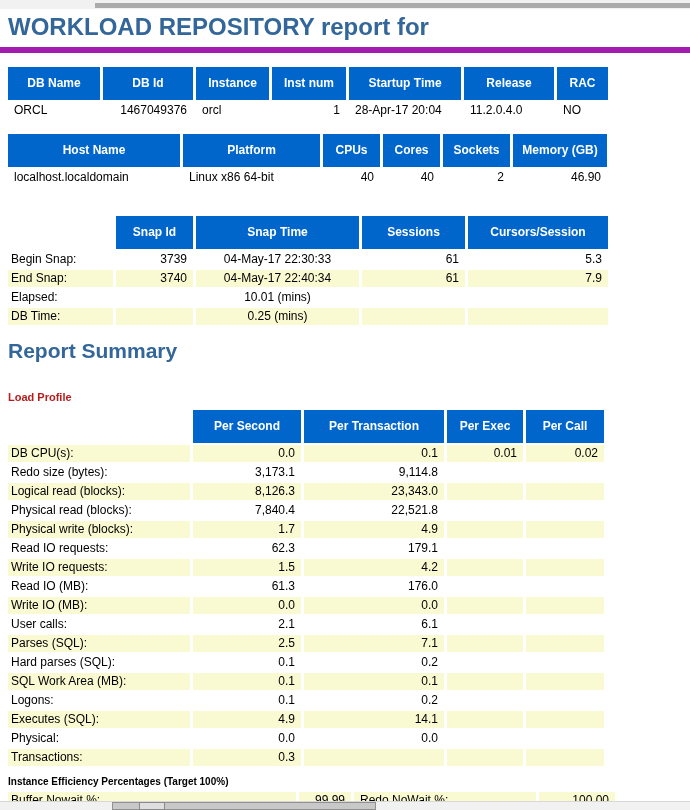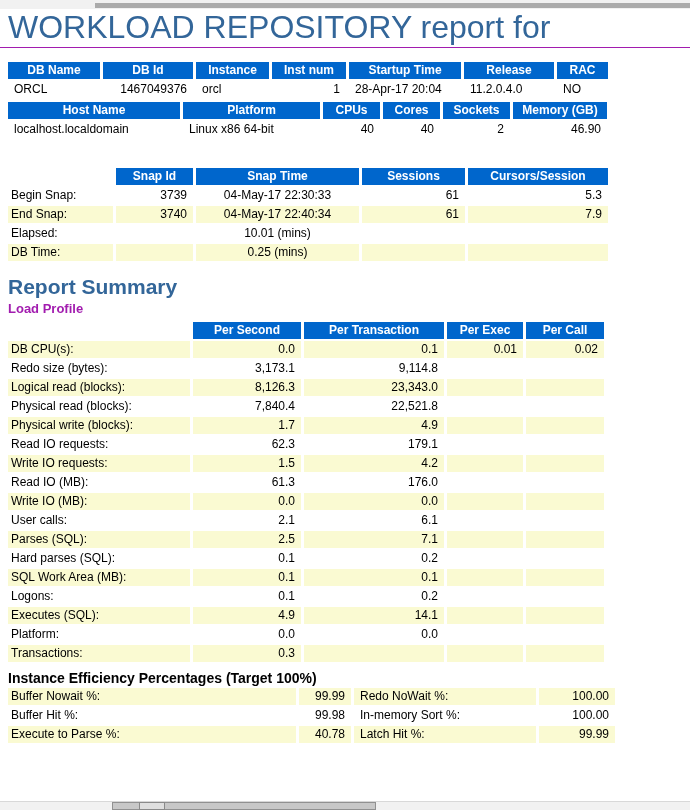--- a/index.html
+++ b/index.html
@@ -6,42 +6,42 @@
   body{
     width:690px;height:810px;overflow:hidden;position:relative;
     background:#ffffff;color:#000;
     font-family:"Liberation Sans", sans-serif;
   }
   
   .top-strip{height:9px;background:#f1f1f1;position:relative;}
   .top-strip .bar{position:absolute;left:95px;right:0;top:3px;height:5px;background:#ababab;}
 
   h1.title{
-    color:#336699;font-size:32px;font-weight:normal;line-height:26px;
+    color:#336699;font-size:24px;font-weight:bold;line-height:26px;
     margin:5px 0 0 0;padding:0 0 7px 8px;
-    border-bottom:1px solid #a21caf;
+    border-bottom:6px solid #a21caf;
   }
   h2.summary{color:#336699;font-size:21px;font-weight:bold;line-height:23px;margin:12px 12px 0 8px;}
-  h3.sub{color:#a21caf;font-size:13px;font-weight:bold;line-height:14px;margin:4px 0 0 8px;}
-  h3.sub2{color:#000;font-size:14px;font-weight:bold;line-height:14px;margin:7px 0 0 8px;}
+  h3.sub{color:#b91c1c;font-size:11px;font-weight:bold;line-height:14px;margin:28px 0 0 8px;}
+  h3.sub2{color:#000;font-size:10px;font-weight:bold;line-height:14px;margin:7px 0 0 8px;}
 
   table{
     border-collapse:separate;border-spacing:3px 2px;table-layout:fixed;
     font-size:12px;margin-left:5px;
   }
   th{
     background:#0066CC;color:#ffffff;font-weight:bold;text-align:center;
-    height:17px;line-height:17px;padding:0 4px;overflow:hidden;white-space:nowrap;
+    height:33px;line-height:17px;padding:0 4px;overflow:hidden;white-space:nowrap;
   }
   th.empty{background:transparent;}
   td{
     height:17px;line-height:17px;padding:0 6px;overflow:hidden;white-space:nowrap;
   }
   #db-table{margin-top:12px;}
-  #host-table{}
+  #host-table{margin-top:11px;}
   #snap-table{margin-top:26px;}
   #load-table{margin-top:4px;}
   #eff-table{margin-top:1px;}
 
   
   #snap-table tbody tr:nth-child(even) td{background:#FAFAD2;}
   #load-table tbody tr:nth-child(odd) td{background:#FAFAD2;}
   #eff-table  tbody tr:nth-child(odd) td{background:#FAFAD2;}
 
   
@@ -335,21 +335,21 @@
         <td></td>
       </tr>
       <tr>
         <td>Executes (SQL):</td>
         <td>4.9</td>
         <td>14.1</td>
         <td></td>
         <td></td>
       </tr>
       <tr>
-        <td>Platform:</td>
+        <td>Physical:</td>
         <td>0.0</td>
         <td>0.0</td>
         <td></td>
         <td></td>
       </tr>
       <tr>
         <td>Transactions:</td>
         <td>0.3</td>
         <td></td>
         <td></td>

